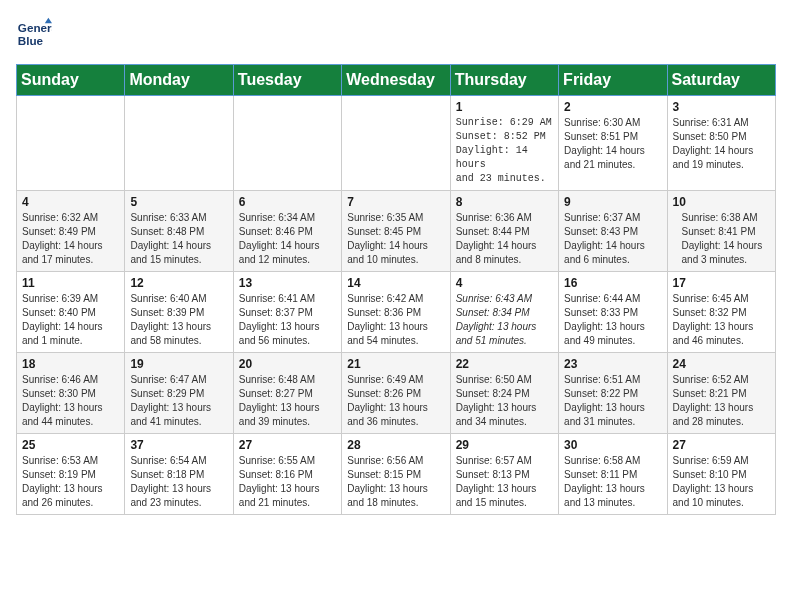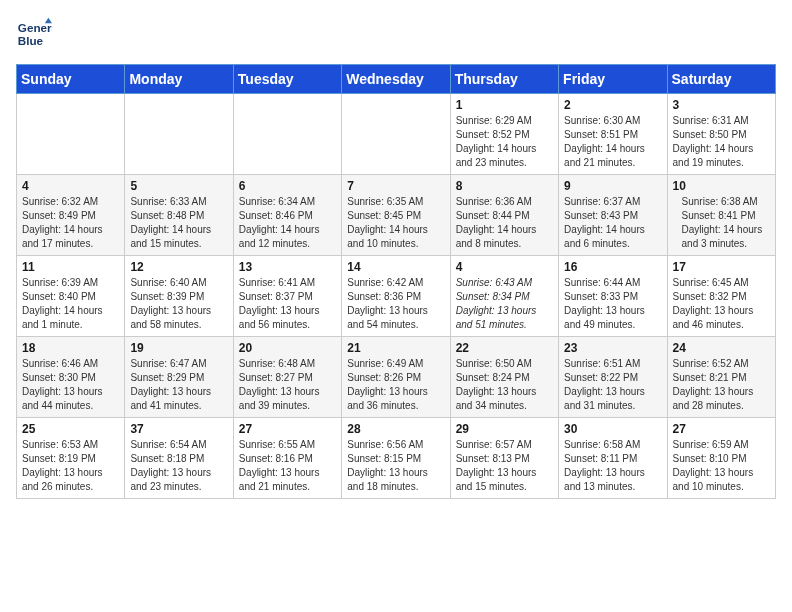--- a/index.html
+++ b/index.html
@@ -36,23 +36,23 @@
     .location-subtitle {
       font-size: 14px;
       color: #444;
     }
     table {
       width: 100%;
       border-collapse: collapse;
       table-layout: fixed;
     }
     thead tr th {
-      background-color: #1d4ed8;
+      background-color: #15803d;
       color: #fff;
-      font-size: 14px;
+      font-size: 16px;
       font-weight: bold;
       padding: 6px 4px;
       text-align: left;
       border: 1px solid #5b9ad4;
     }
     tbody tr td {
       border: 1px solid #ccc;
       vertical-align: top;
       padding: 4px 5px;
       font-size: 10px;
@@ -110,21 +110,21 @@
       </tr>
   </thead>
   <tbody id="calendar-body">
   <tr>
         <td class="empty-cell"></td>
         <td class="empty-cell"></td>
         <td class="empty-cell"></td>
         <td class="empty-cell"></td>
         <td>
           <span class="day-number">1</span>
-          <div class="day-info" style="white-space: pre-line;">Sunrise: 6:29 AM
+          <div class="day-info" style="white-space: pre-line; font-family: Liberation Mono, monospace;">Sunrise: 6:29 AM
 Sunset: 8:52 PM
 Daylight: 14 hours
 and 23 minutes.</div>
         </td>
         <td>
           <span class="day-number">2</span>
           <div class="day-info" style="white-space: pre-line;">Sunrise: 6:30 AM
 Sunset: 8:51 PM
 Daylight: 14 hours
 and 21 minutes.</div>

